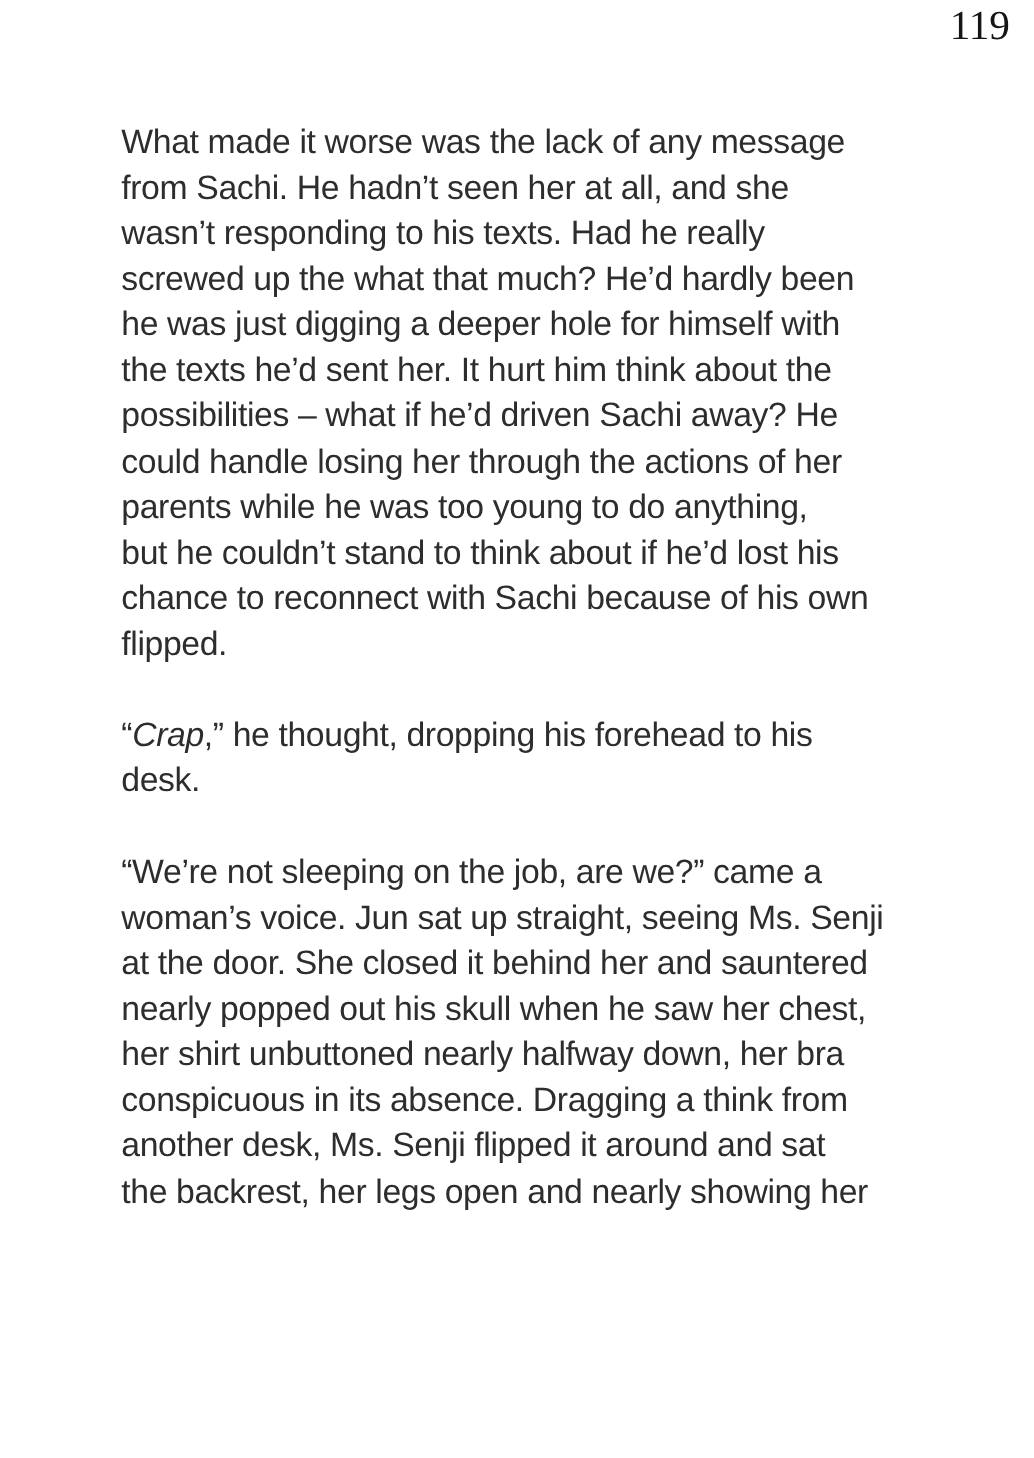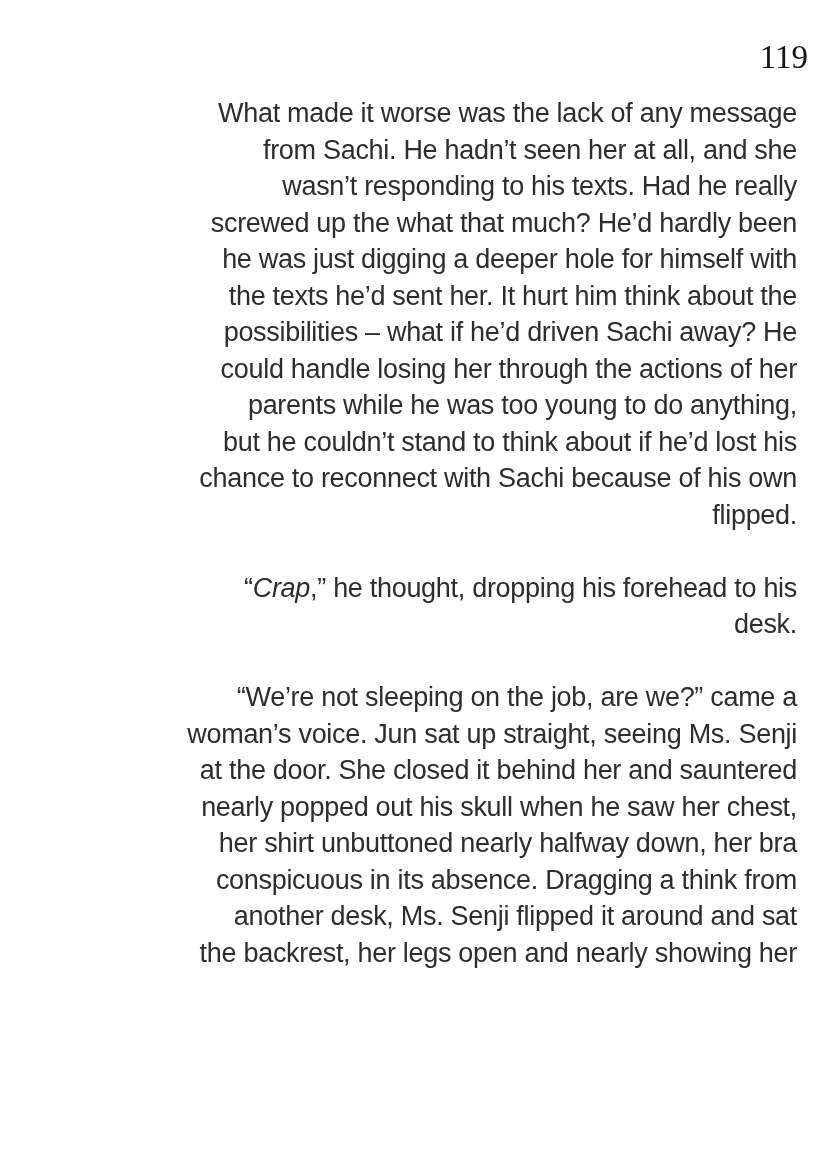--- a/index.html
+++ b/index.html
@@ -16,37 +16,35 @@
     font-family: "Liberation Sans", sans-serif;
   }
   .page-number {
     position: absolute;
     top: 1px;
     right: 19px;
     font-family: "Liberation Serif", serif;
     font-size: 33px;
     line-height: 40px;
     color: #161616;
-    margin-top: 36px;
   }
   .body-text {
     position: absolute;
     left: 97px;
     top: 95px;
     width: 700px;
     font-size: 27px;
     line-height: 36.5px;
     letter-spacing: -0.3px;
     color: #2d2d2d;
     font-weight: 400;
   }
   .para {
     margin: 0 0 36.5px 0;
     padding: 0;
-    text-align: right;
   }
   .line {
     display: block;
     white-space: pre;
   }
   .ital {
     font-style: italic;
   }
 </style>
 </head>

